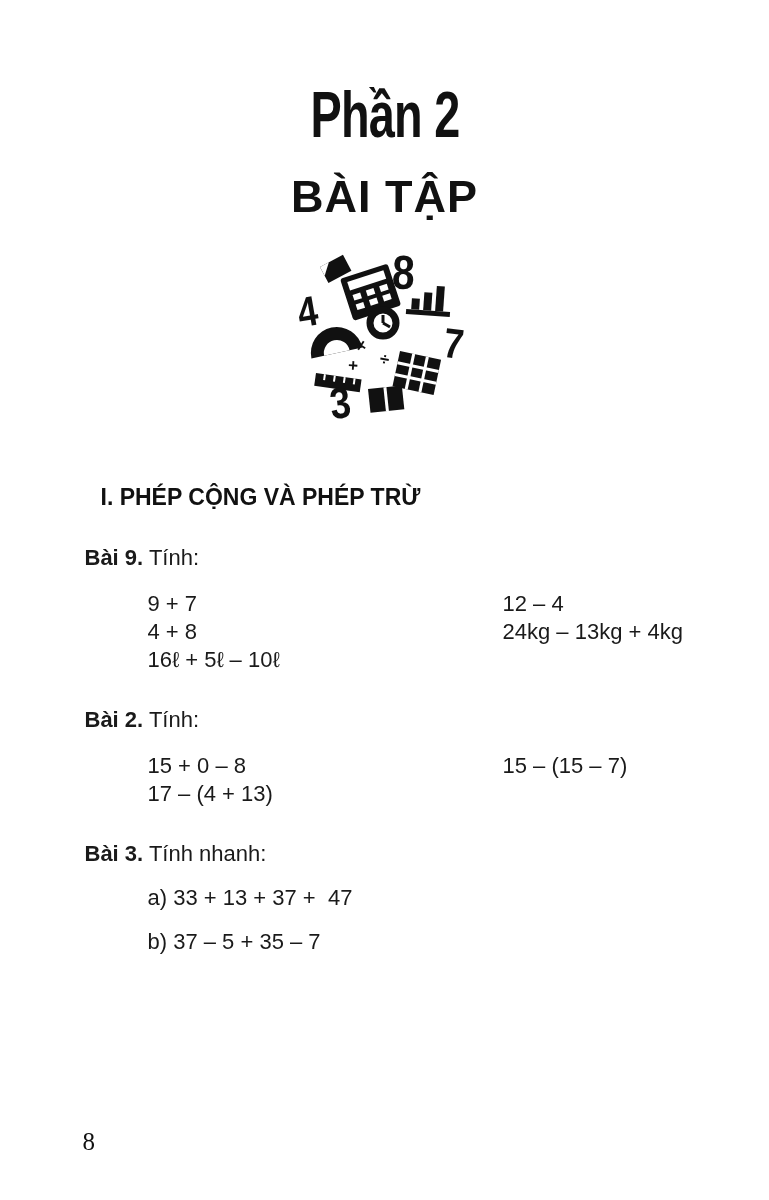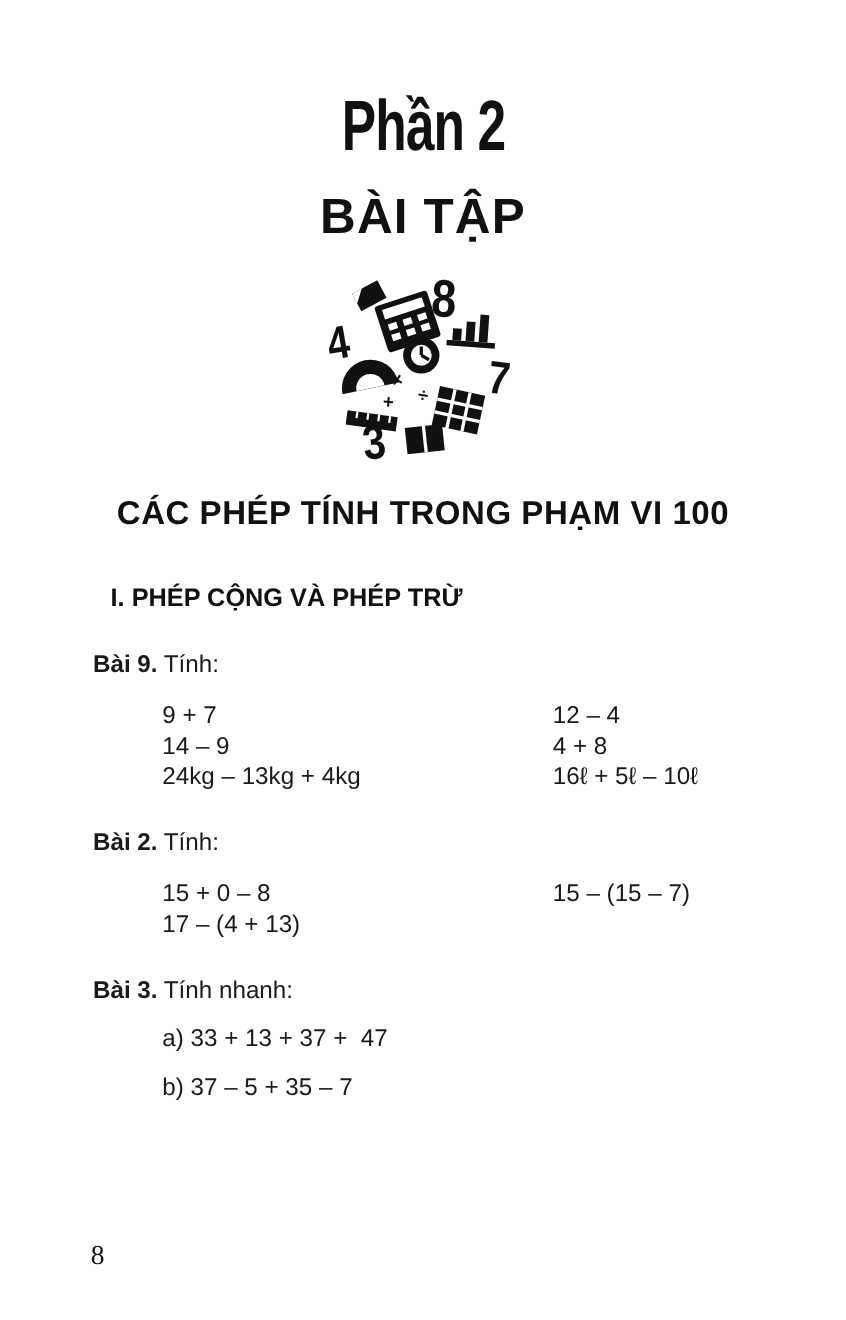--- a/index.html
+++ b/index.html
@@ -193,33 +193,31 @@
     </svg>
     <span class="ill-num n8">8</span>
     <span class="ill-num n4">4</span>
     <span class="ill-num n7">7</span>
     <span class="ill-num n3">3</span>
     <span class="ill-sym s1">×</span>
     <span class="ill-sym s2">÷</span>
     <span class="ill-sym s3">+</span>
   </div>
 
-  <div class="chapter-subtitle">CÁC PHÉP TÍNH TRONG PHẠM VI 100</div>
 
   <div class="section-title">I. PHÉP CỘNG VÀ PHÉP TRỪ</div>
 
   <div class="exercise">
     <p class="ex-head">
       <span class="ex-label">Bài 9.</span>
       <span>Tính:</span>
     </p>
     <div class="ex-grid">
       <span>9 + 7</span>
       <span>12 – 4</span>
-      <span>14 – 9</span>
       <span>4 + 8</span>
       <span>24kg – 13kg + 4kg</span>
       <span>16ℓ + 5ℓ – 10ℓ</span>
     </div>
   </div>
 
   <div class="exercise">
     <p class="ex-head">
       <span class="ex-label">Bài 2.</span>
       <span>Tính:</span>

